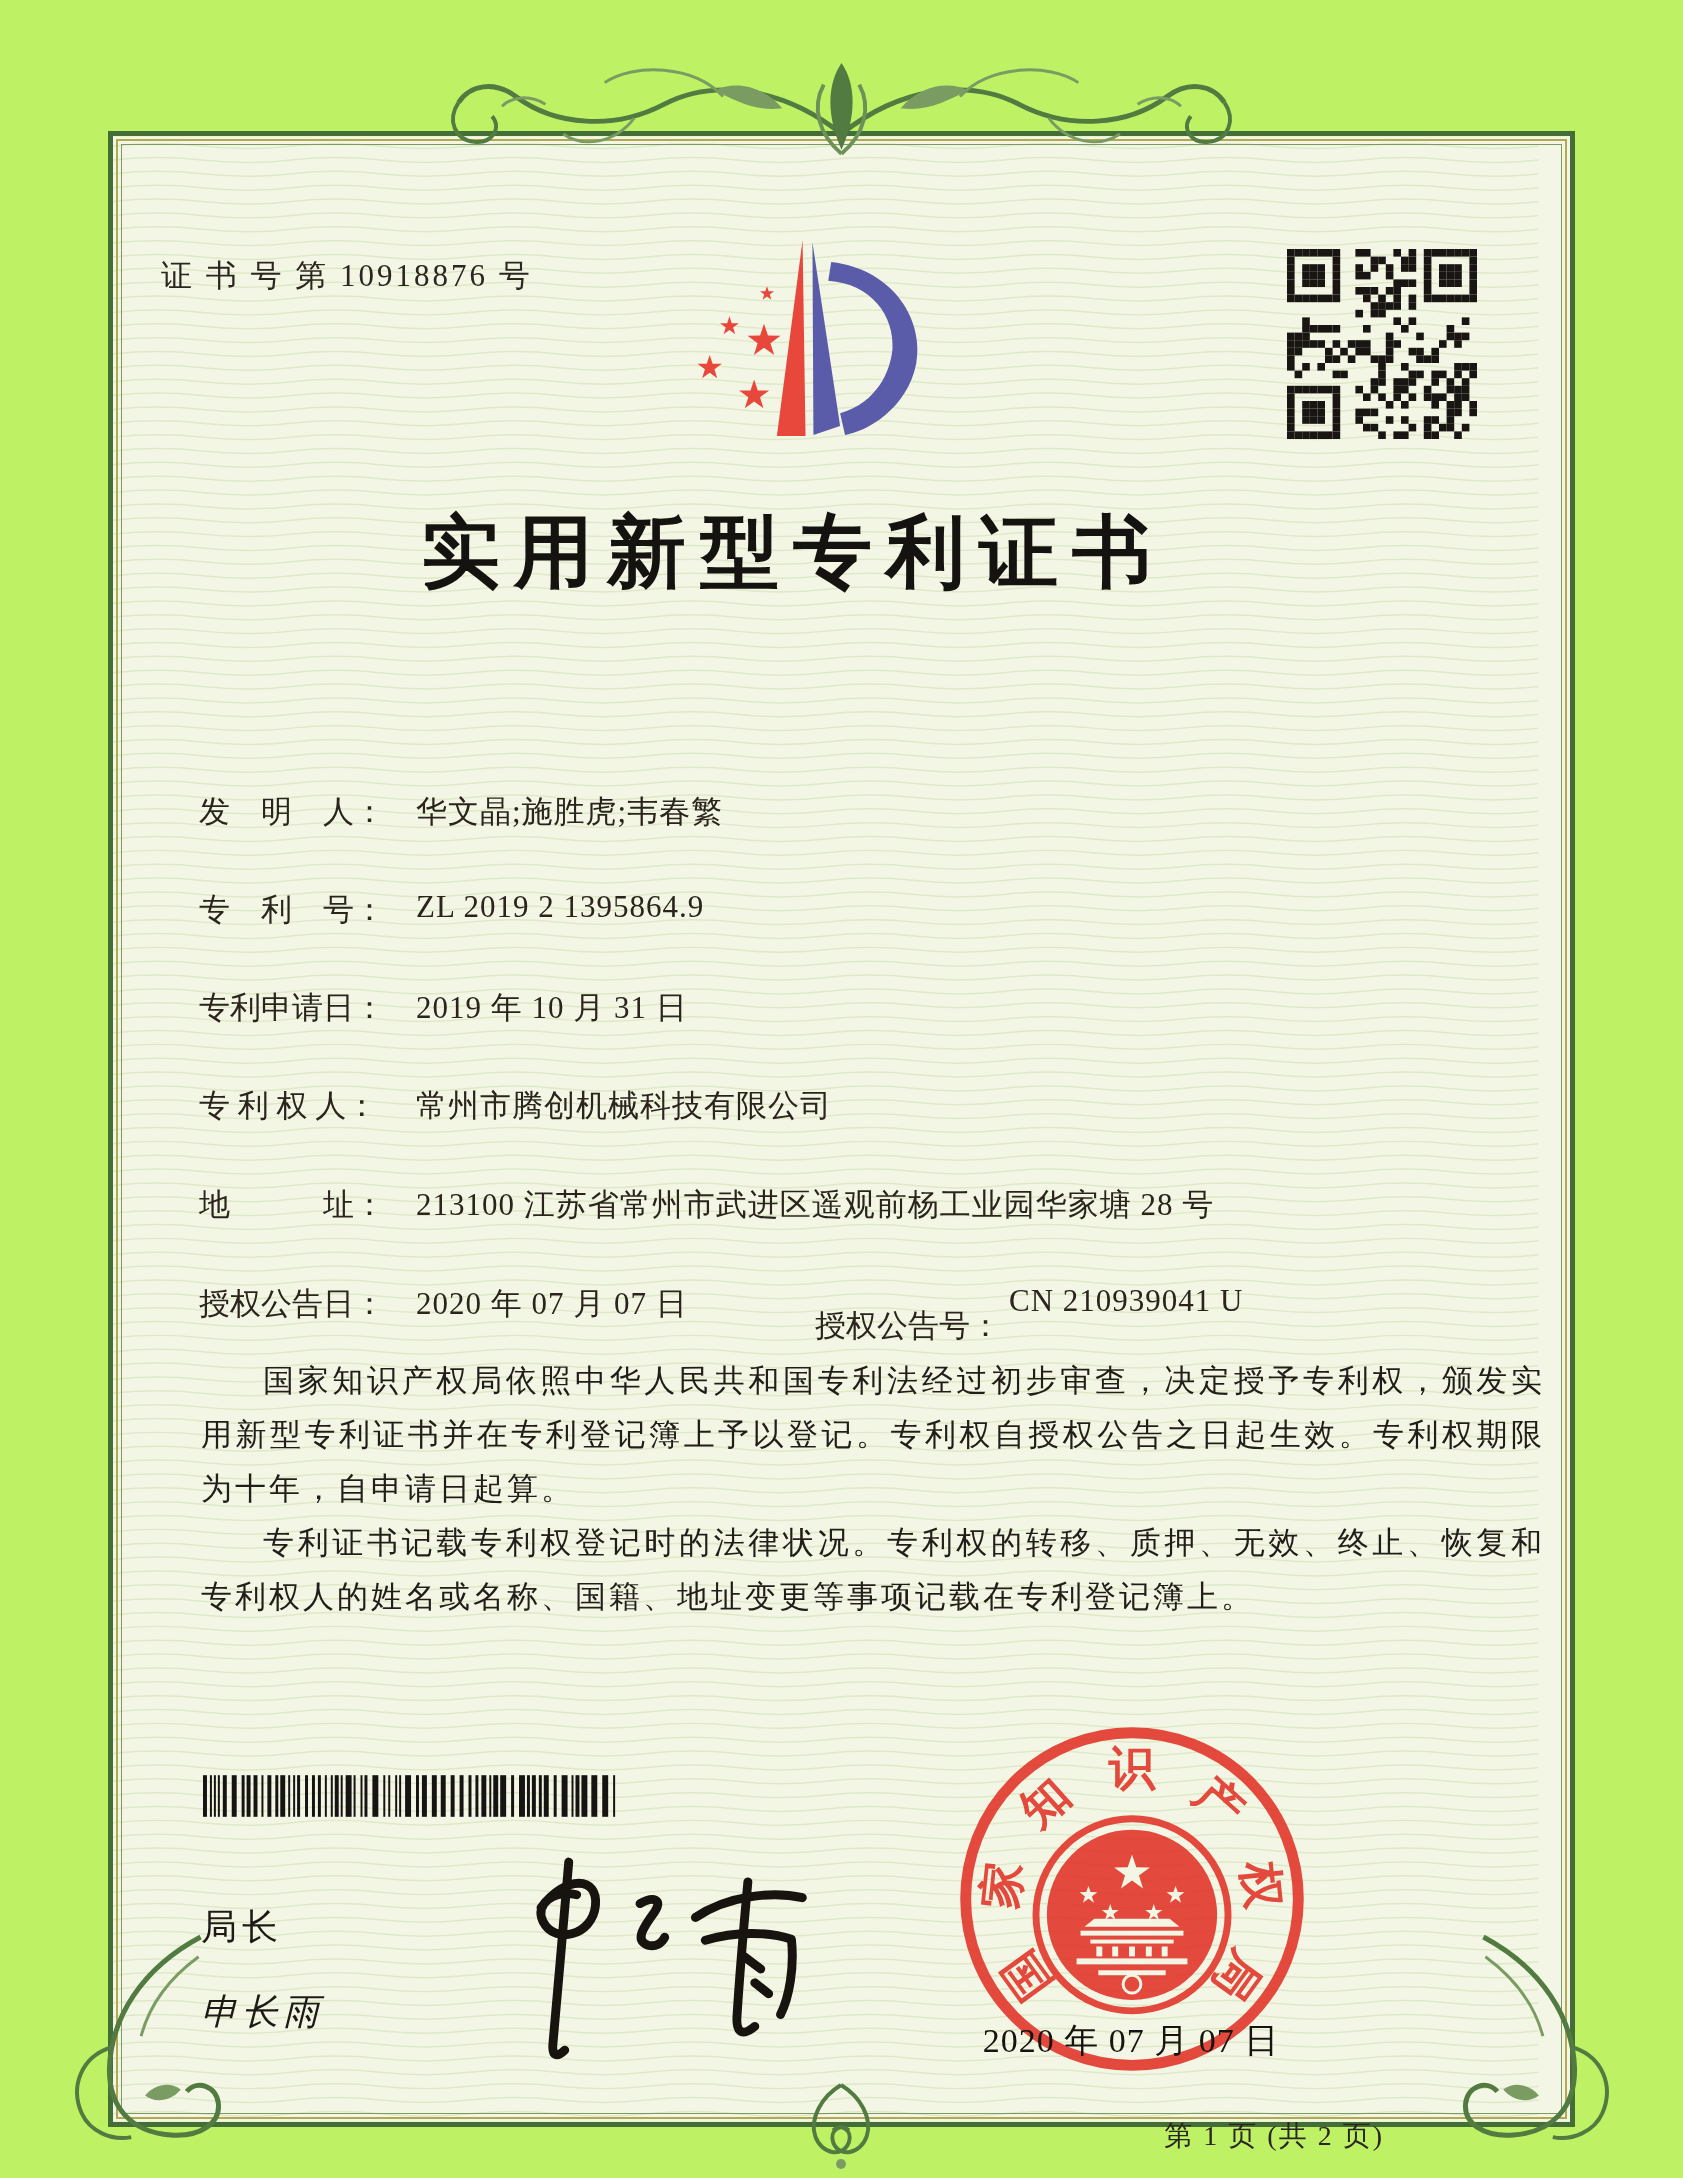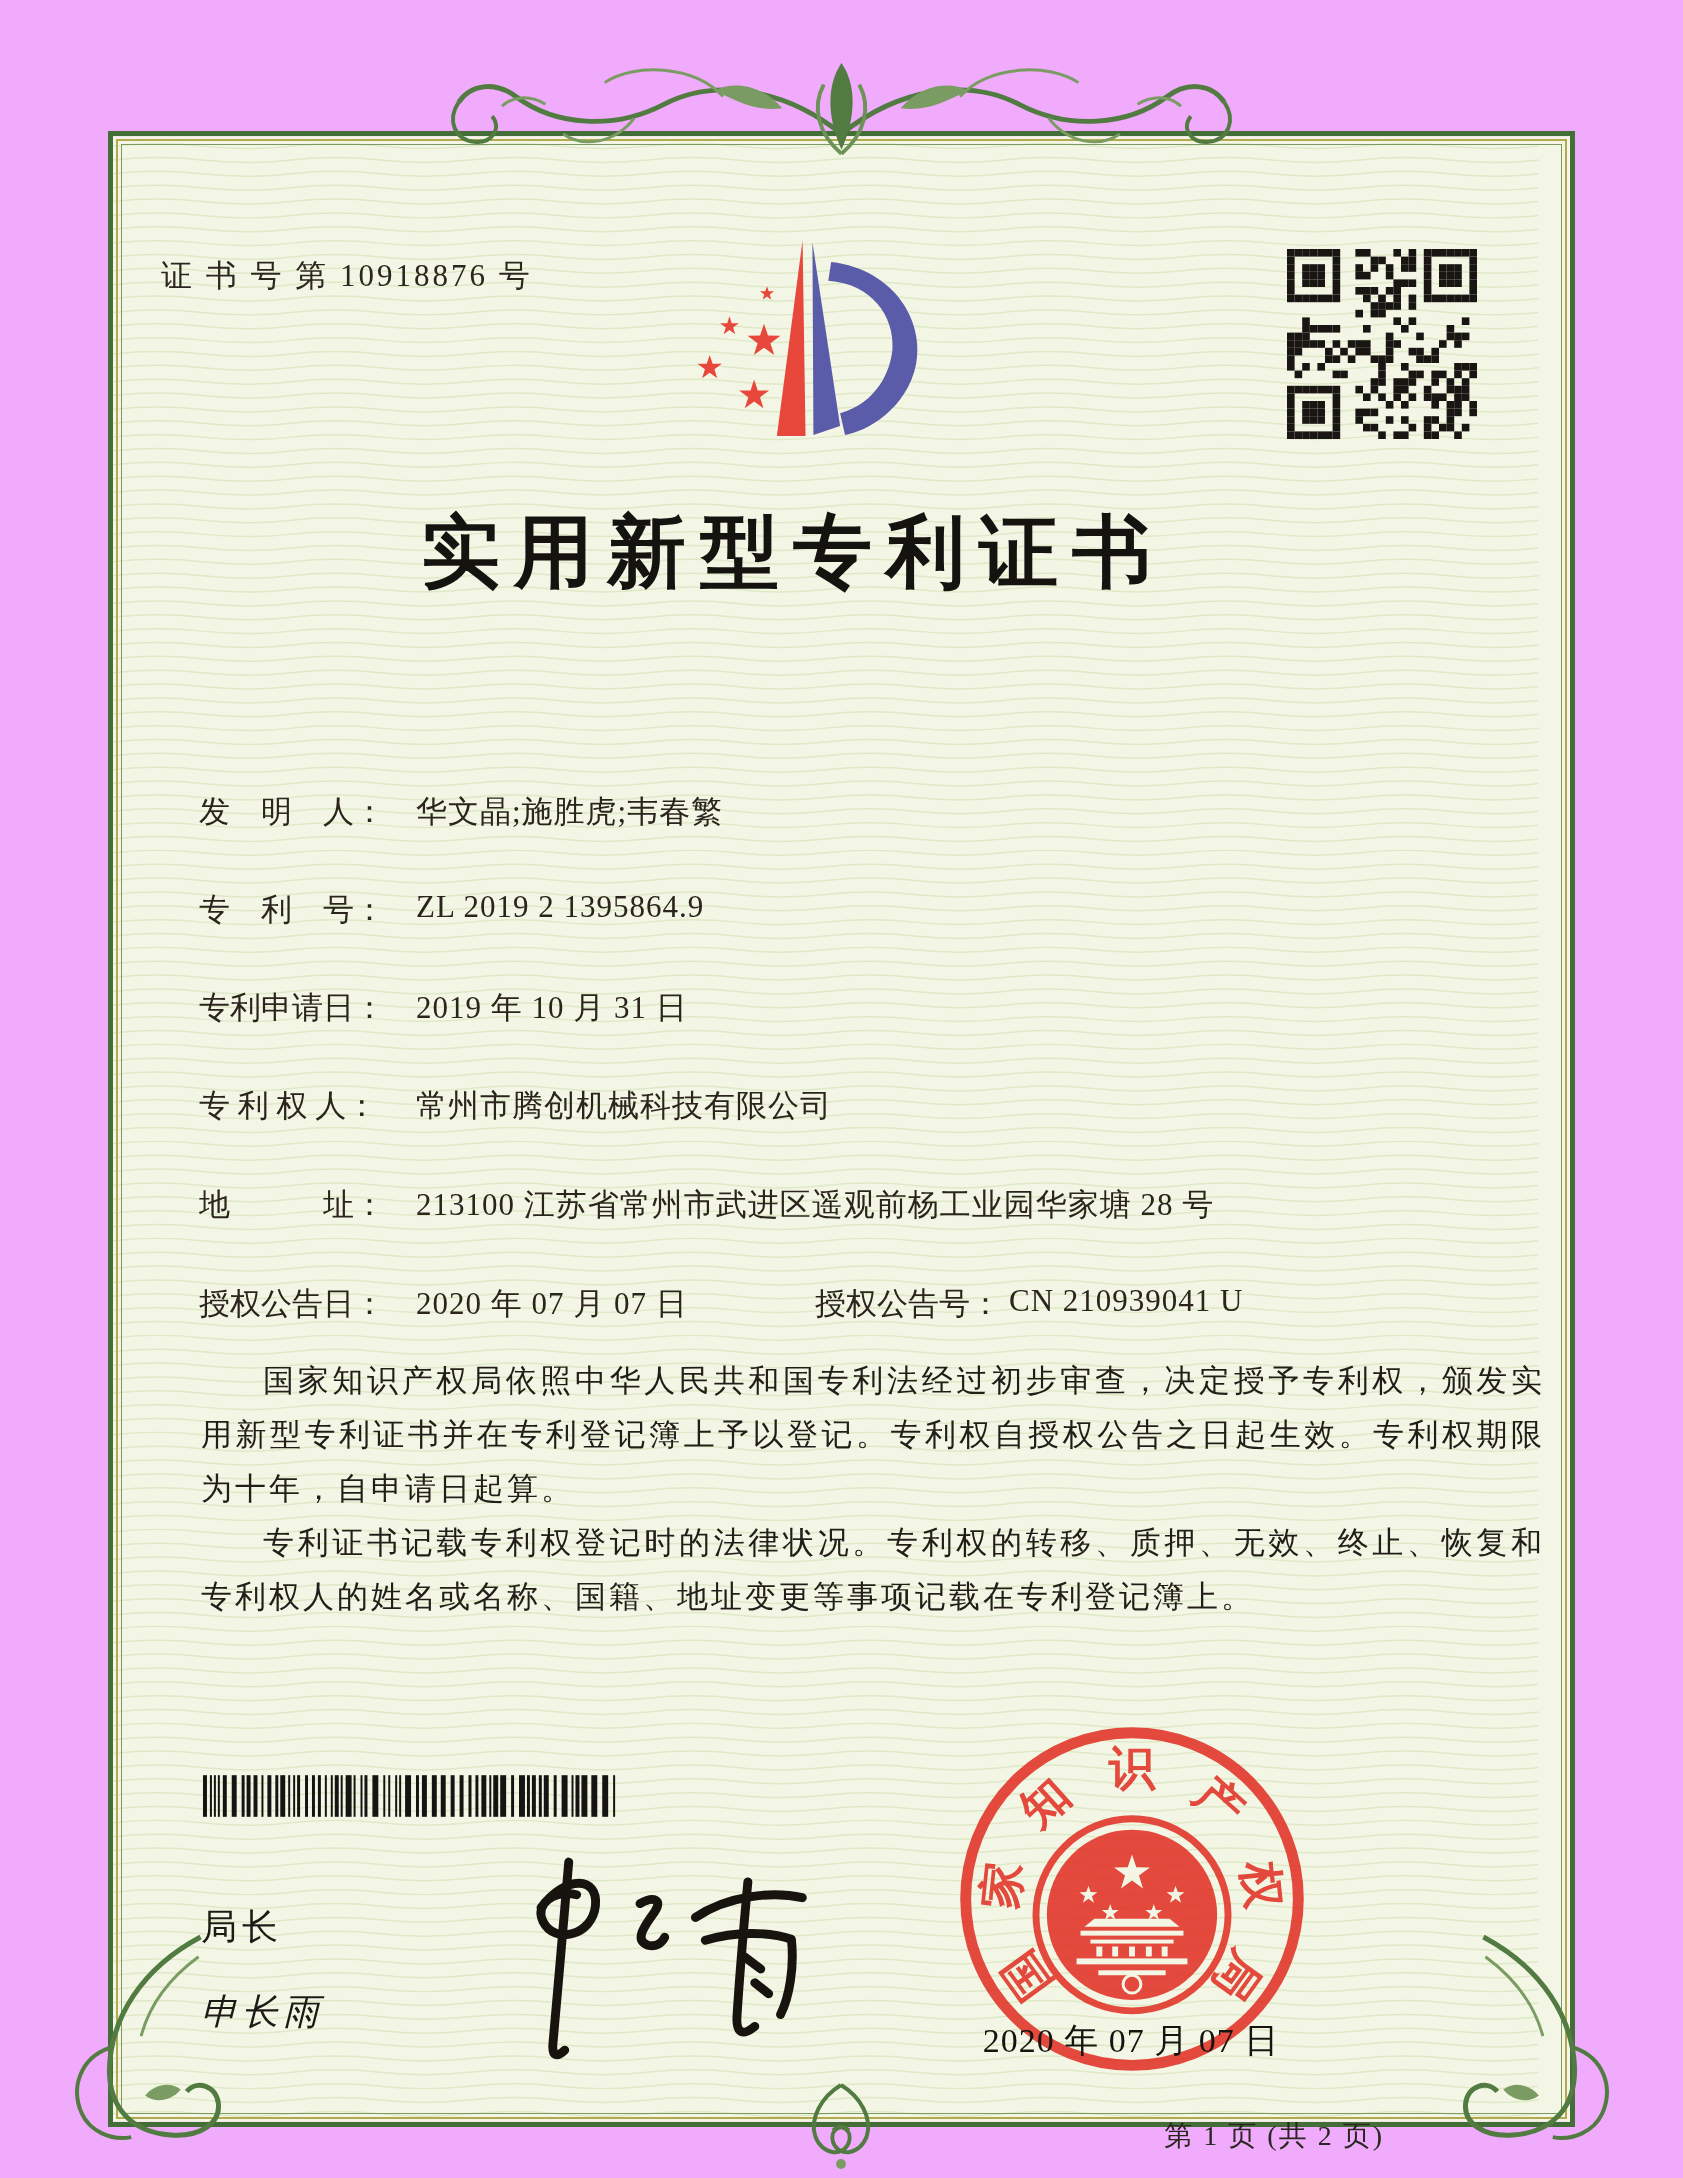--- a/index.html
+++ b/index.html
@@ -1,18 +1,18 @@
 <!DOCTYPE html>
 <html><head>
 <meta charset="utf-8">
 <style>
   html,body{margin:0;padding:0;background:#ffffff;}
   .page{
     position:relative; width:1683px; height:2178px;
-    background:#f0abfc; overflow:hidden;
+    background:#bef264; overflow:hidden;
     font-family:"Liberation Serif","DejaVu Serif",serif;
     color:#24201c;
   }
   
   .bg-waves{position:absolute; left:113px; top:136px; z-index:1;}
   
   .frame-outer{
     position:absolute; left:108px; top:131px; width:1467px; height:1996px;
     border:5px solid #446e37; box-sizing:border-box; z-index:2;
   }
@@ -35,21 +35,21 @@
     text-align:center; font-size:79px; font-weight:bold;
     letter-spacing:14px; color:#15130f; white-space:nowrap;
   }
   .field{
     position:absolute; left:199px; width:1346px;
     font-size:31px; color:#2a241d; white-space:nowrap;
   }
   .flabel{display:inline-block; width:217px; vertical-align:top;}
   .fvalue{display:inline-block; vertical-align:top; letter-spacing:1px;}
   .grant-no-pair{position:absolute; left:616px; top:0;}
-  .grant-no-pair .flabel2{display:inline-block; margin-right:8px;}
+  .grant-no-pair .flabel2{display:inline-block; margin-right:8px;margin-top:22px;}
   .body-text{
     position:absolute; left:170px; top:1354px; width:1344px;
     font-size:31px; line-height:54px; letter-spacing:3px;
     text-align:justify; color:#211d18;margin-left:31px;
   }
   .body-text p{margin:0; text-indent:2em;}
   .barcode{position:absolute; left:203px; top:1775px;}
   .director-label{
     position:absolute; left:201px; top:1903px;
     font-size:36px; letter-spacing:5px; color:#1d1a16;

